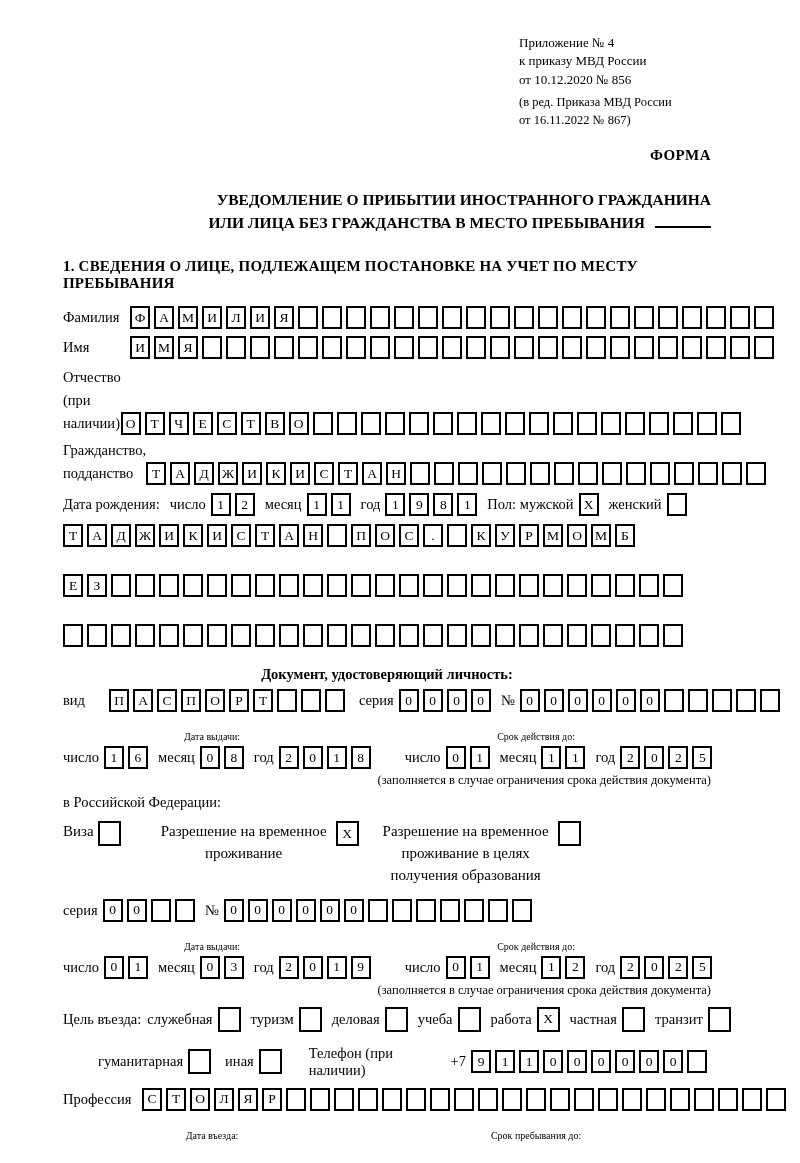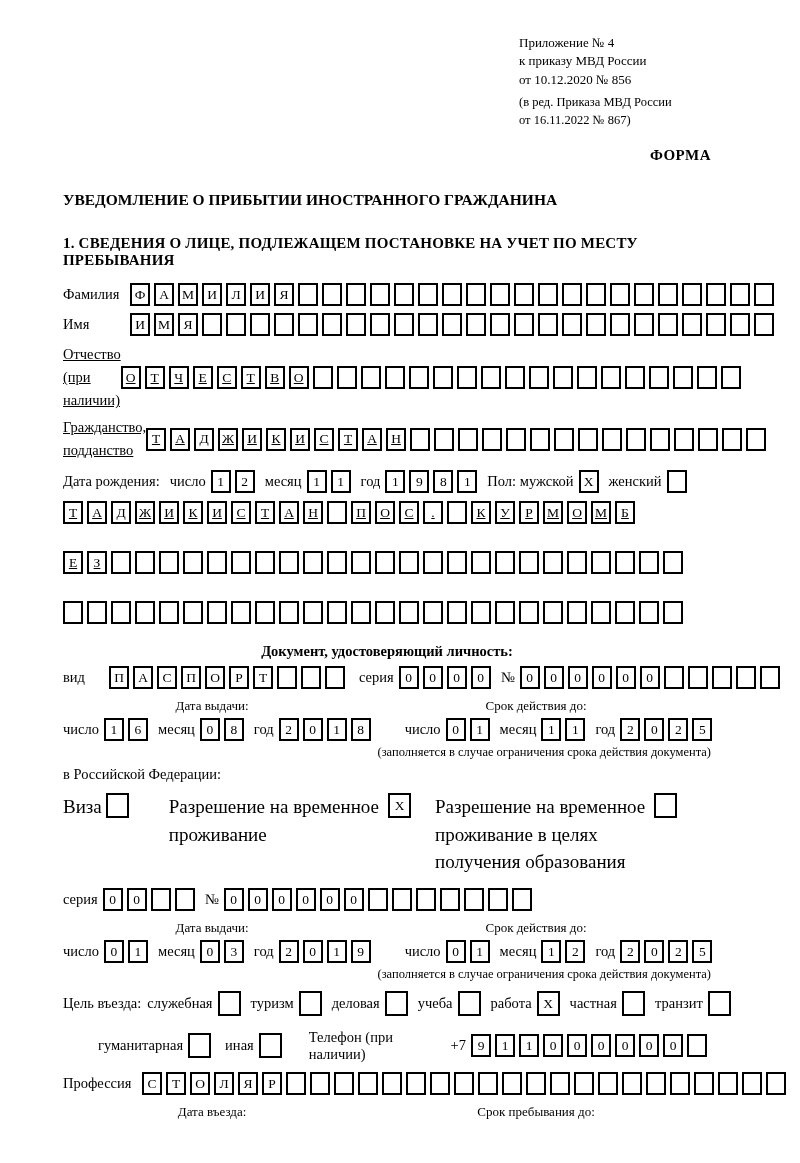--- a/index.html
+++ b/index.html
@@ -6,53 +6,53 @@
   body{width:800px;height:1163px;overflow:hidden;color:#000;
        font-family:"Liberation Serif","DejaVu Serif",serif;}
   .page{box-sizing:border-box;width:736px;height:1163px;padding:34px 25px 0 63px;position:relative;}
 
   
   .hdr{margin-left:auto;width:192px;font-size:13px;line-height:1.42;}
   .hdr-sub{margin-top:5px;font-size:12.5px;line-height:1.38;}
   .forma{margin-top:18px;text-align:right;font-weight:bold;font-size:15px;letter-spacing:.5px;}
 
   
-  .title{margin-top:24px;text-align:left;font-weight:bold;font-size:15.5px;line-height:1.5;}
+  .title{margin-top:24px;text-align:right;font-weight:bold;font-size:15.5px;line-height:1.5;}
   .title-underline{display:inline-block;width:56px;border-bottom:2px solid #000;margin-left:10px;}
   .sect{margin-top:24px;font-weight:bold;font-size:15px;letter-spacing:.2px;}
 
   
   .row{display:flex;align-items:center;margin-top:7px;}
-  .row-top{display:flex;align-items:center;margin-top:7px;text-decoration:underline;}
+  .row-top{display:flex;align-items:flex-end;margin-top:7px;}
   .lbl{font-size:14.5px;flex:0 0 auto;}
   .lbl2{font-size:14.5px;line-height:23px;}
   .cells{display:flex;flex:0 0 auto;}
   .cell{display:inline-flex;width:20px;height:23px;box-sizing:border-box;border:2px solid #000;
         margin-right:4px;align-items:center;justify-content:center;
         font-size:13.5px;line-height:1;flex:0 0 auto;background:#fff;}
   .cbox .cell{width:23px;height:25px;}
   .w66{width:67px;}
   .w90{width:90px;}
   .w83{width:83px;}
   .gap{width:10px;flex:0 0 auto;}
   .sgap{width:6px;flex:0 0 auto;}
 
   
-  .dates-caps{display:flex;margin-top:9px;font-size:13px;}
+  .dates-caps{display:flex;margin-top:19px;font-size:10px;}
   .dates-caps .c1{flex:0 0 46%;text-align:center;}
   .dates-caps .c2{flex:1;text-align:center;}
   .dates-row{display:flex;align-items:center;margin-top:4px;}
   .dgroup{display:flex;align-items:center;}
   .dlbl{font-size:14.5px;margin-right:5px;}
   .note{font-size:12.5px;text-align:right;margin-top:4px;}
 
   
   .optrow{display:flex;align-items:flex-start;margin-top:10px;}
   .opt{display:flex;align-items:flex-start;}
-  .opt .olbl{font-size:19px;white-space:pre-line;text-align:left;line-height:1.45;}
+  .opt .olbl{font-size:15px;white-space:pre-line;text-align:center;line-height:1.45;}
   .opt .cbox{margin-left:9px;margin-top:0;}
   .center-head{margin-top:10px;text-align:center;font-weight:bold;font-size:14.5px;}
 
   .mp-label{width:105px;flex:0 0 auto;font-size:14.5px;line-height:25px;}
   .mp-rows .cells{margin-bottom:9px;}
 </style>
 </head>
 <body>
 
 <div class="page">
@@ -63,20 +63,23 @@
     <div>от 10.12.2020 № 856</div>
     <div class="hdr-sub">
       <div>(в ред. Приказа МВД России</div>
       <div>от 16.11.2022 № 867)</div>
     </div>
   </div>
   <div class="forma">ФОРМА</div>
 
   <div class="title">
     <div>УВЕДОМЛЕНИЕ О ПРИБЫТИИ ИНОСТРАННОГО ГРАЖДАНИНА</div>
+    <div>
+      <span>ИЛИ ЛИЦА БЕЗ ГРАЖДАНСТВА В МЕСТО ПРЕБЫВАНИЯ</span><span class="title-underline"></span>
+    </div>
   </div>
 
   <div class="sect">1. СВЕДЕНИЯ О ЛИЦЕ, ПОДЛЕЖАЩЕМ ПОСТАНОВКЕ НА УЧЕТ ПО МЕСТУ ПРЕБЫВАНИЯ</div>
 
   <div class="row" style="margin-top:14px;">
     <span class="lbl w66">Фамилия</span>
     <span class="cells">
         <span class="cell">Ф</span>
         <span class="cell">А</span>
         <span class="cell">М</span>

